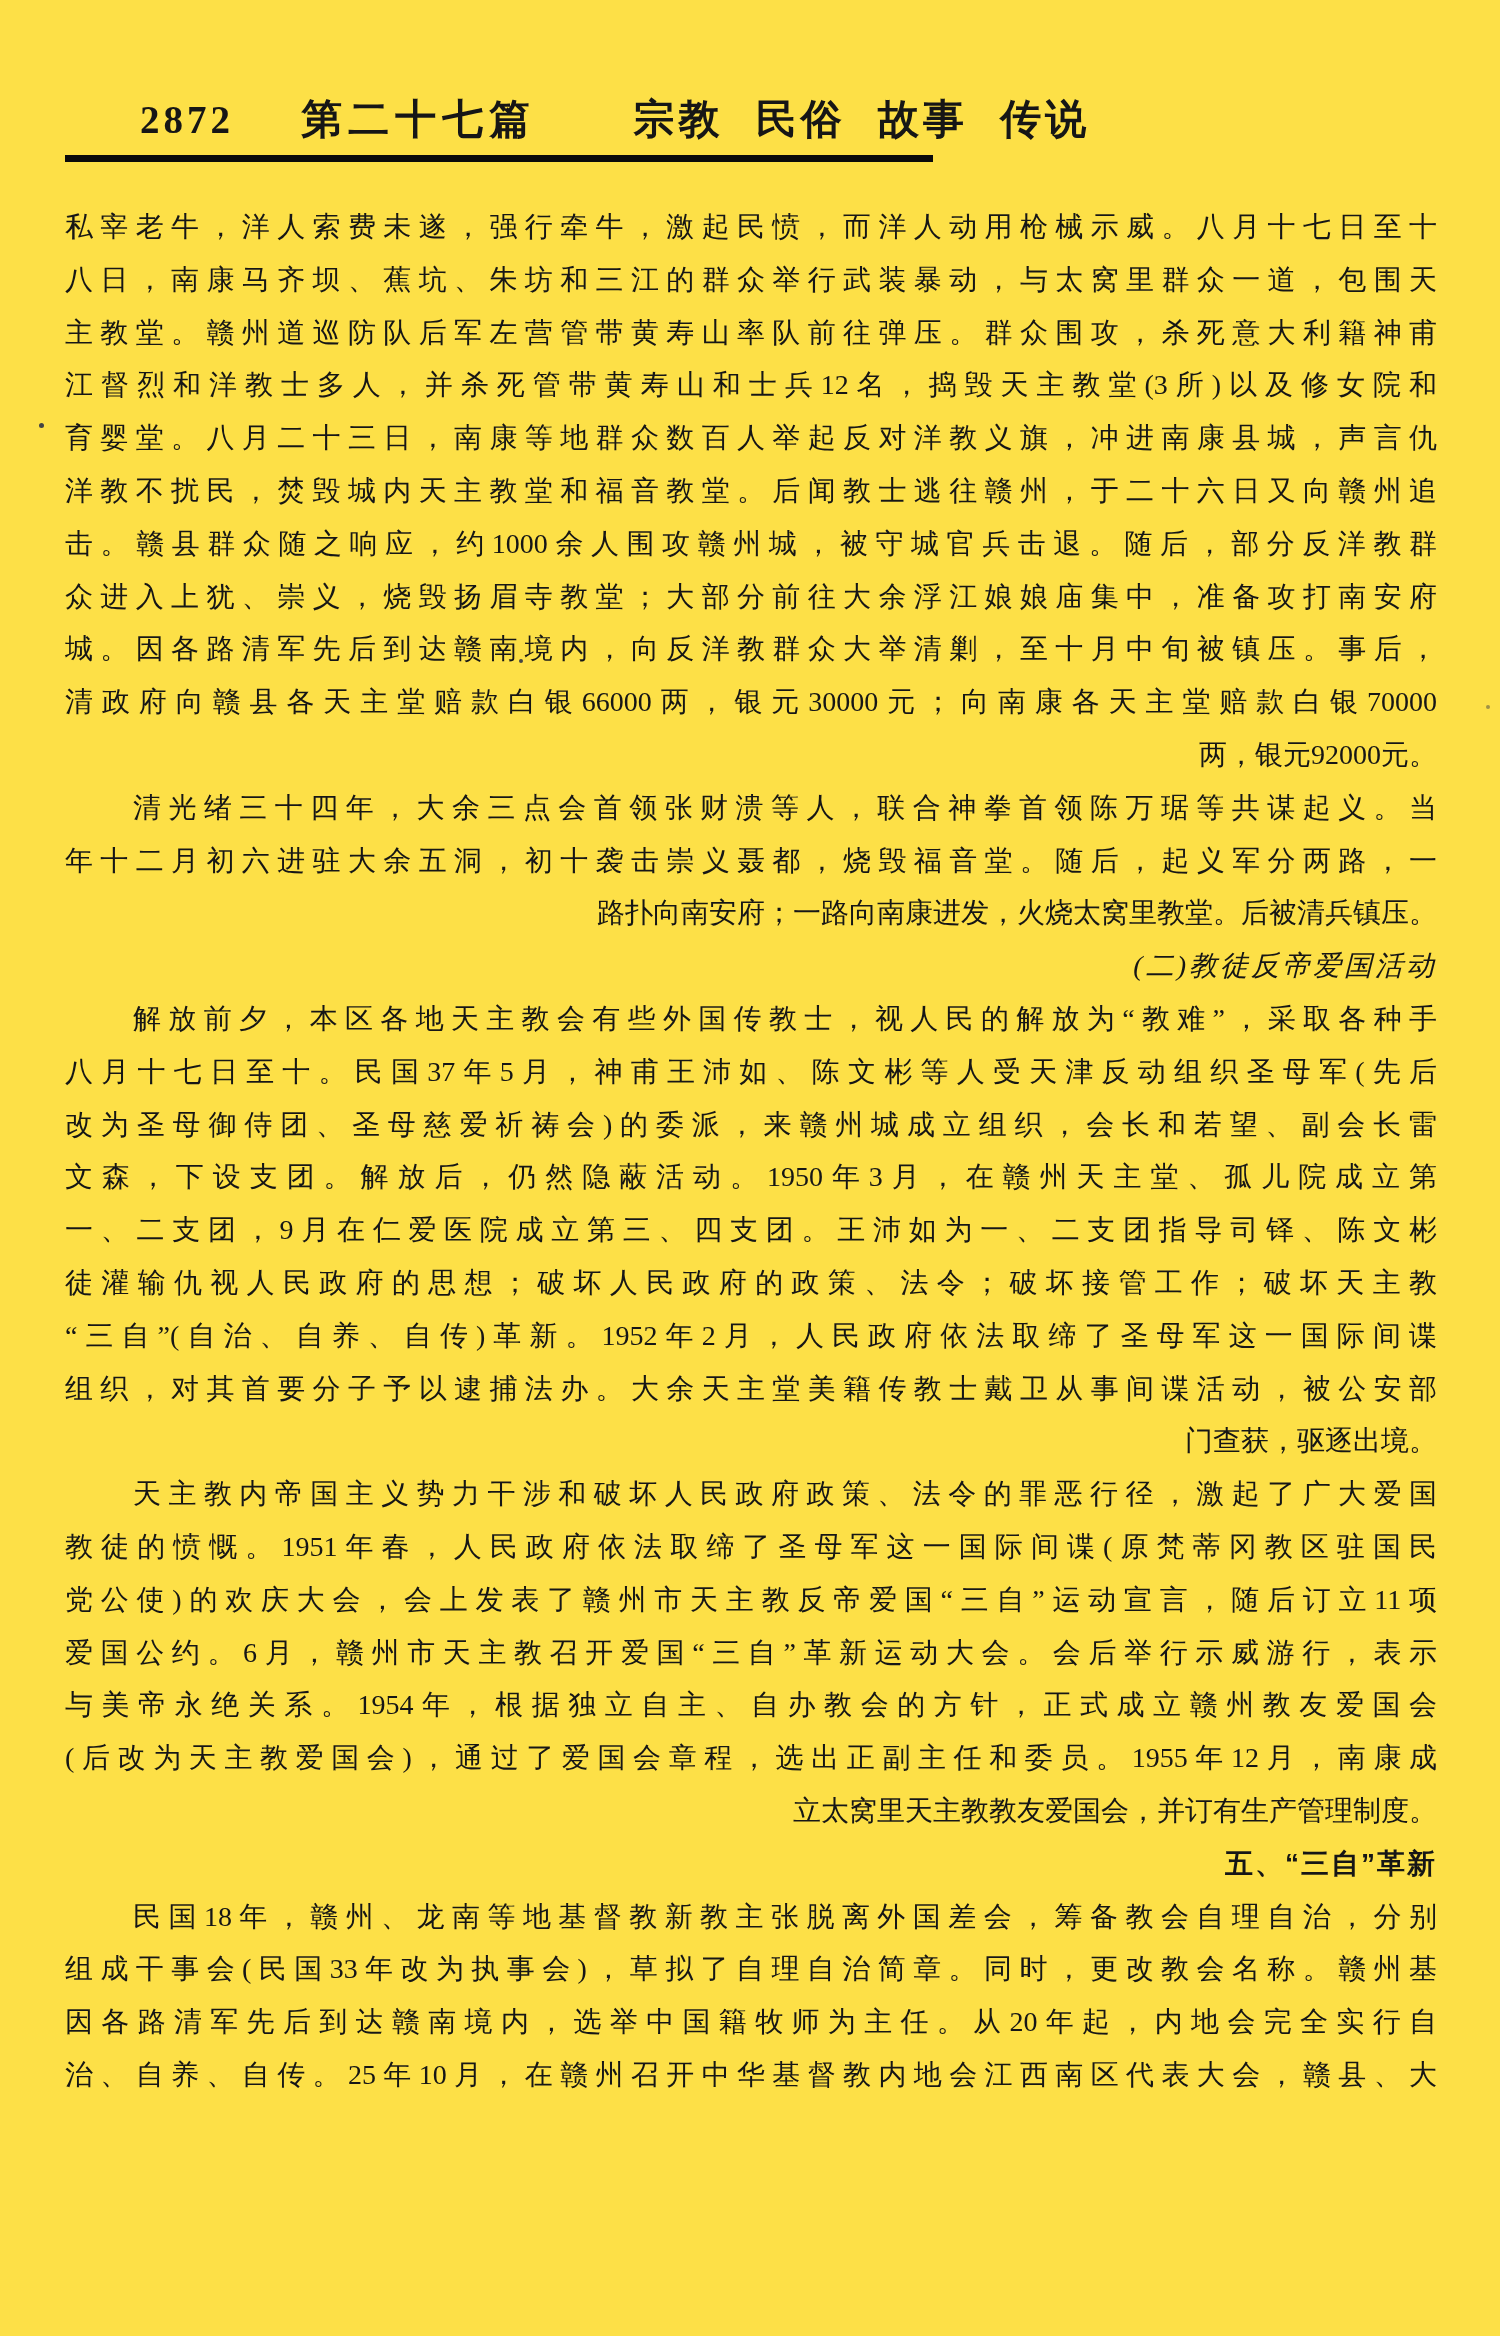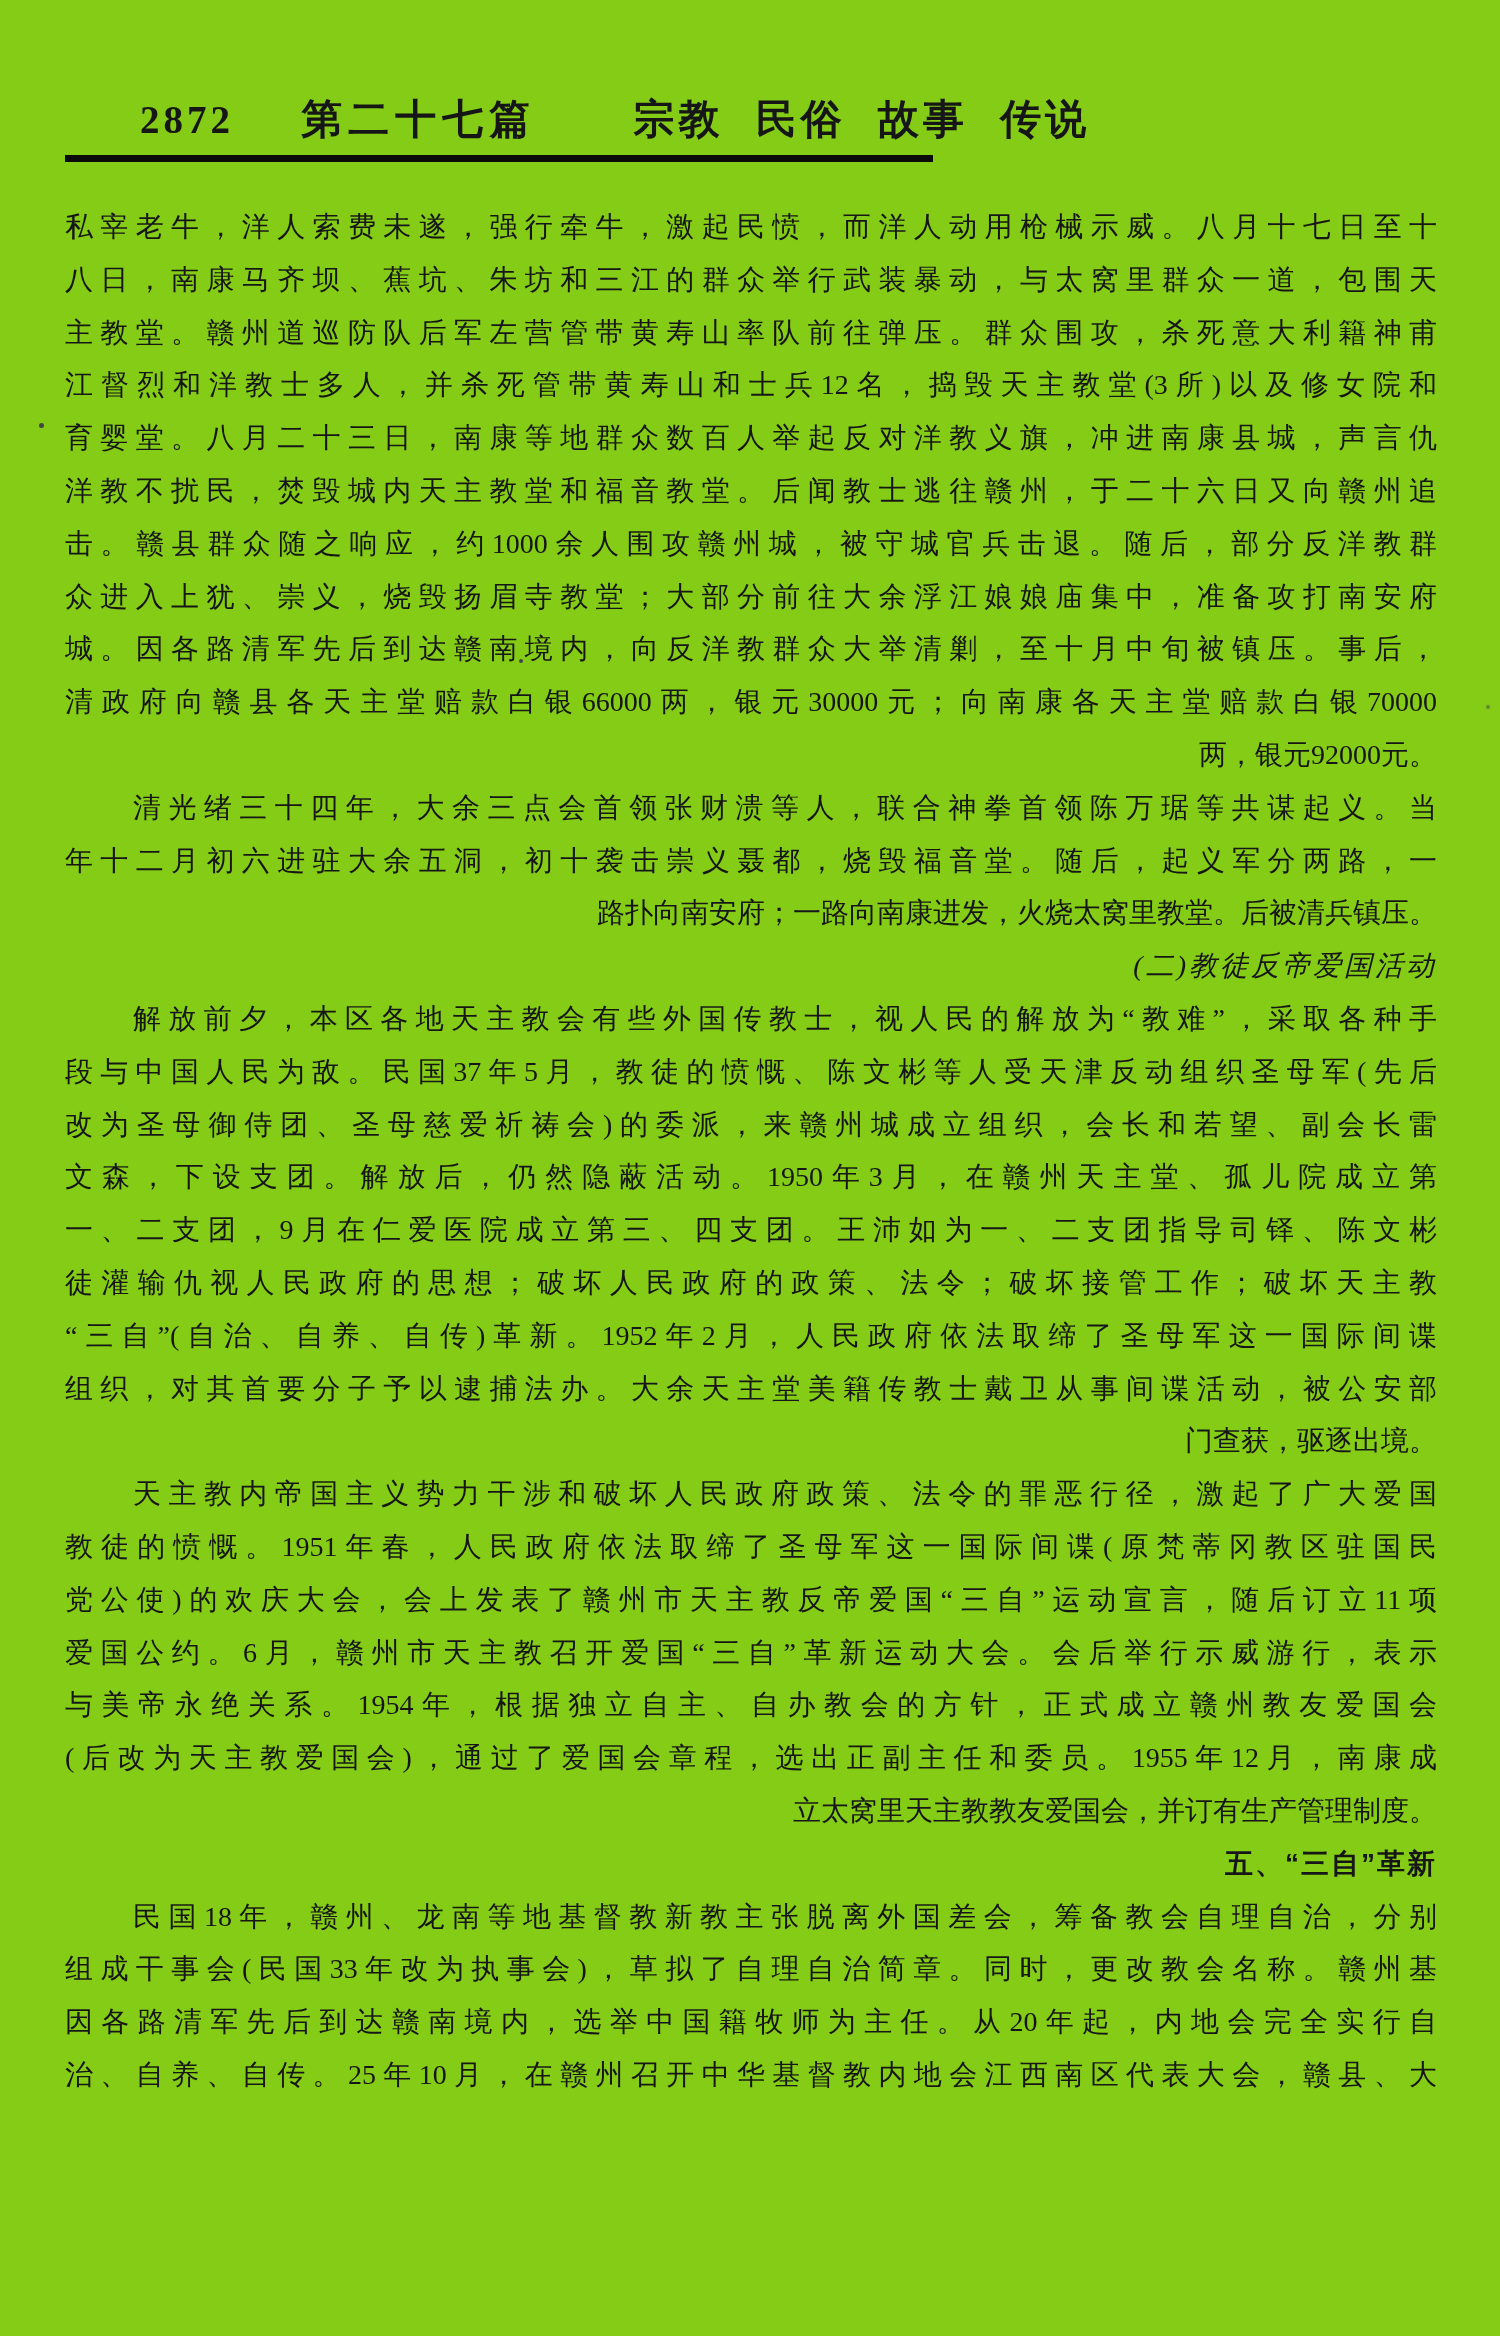--- a/index.html
+++ b/index.html
@@ -4,21 +4,21 @@
 <style>
   html, body {
     margin: 0;
     padding: 0;
     background: #ffffff;
   }
   .page {
     position: relative;
     width: 1500px;
     height: 2336px;
-    background: #84cc16;
+    background: #fde047;
     overflow: hidden;
     font-family: "Liberation Serif", "DejaVu Serif", serif;
     color: #161616;
   }
   
   .header {
     position: absolute;
     top: 92px;
     left: 140px;
     width: 1300px;
@@ -116,21 +116,21 @@
       <div class="line">击。赣县群众随之响应，约1000余人围攻赣州城，被守城官兵击退。随后，部分反洋教群</div>
       <div class="line">众进入上犹、崇义，烧毁扬眉寺教堂；大部分前往大余浮江娘娘庙集中，准备攻打南安府</div>
       <div class="line">城。因各路清军先后到达赣南境内，向反洋教群众大举清剿，至十月中旬被镇压。事后，</div>
       <div class="line">清政府向赣县各天主堂赔款白银66000两，银元30000元；向南康各天主堂赔款白银70000</div>
       <div class="line no-fill">两，银元92000元。</div>
       <div class="line indent">清光绪三十四年，大余三点会首领张财溃等人，联合神拳首领陈万琚等共谋起义。当</div>
       <div class="line">年十二月初六进驻大余五洞，初十袭击崇义聂都，烧毁福音堂。随后，起义军分两路，一</div>
       <div class="line no-fill">路扑向南安府；一路向南康进发，火烧太窝里教堂。后被清兵镇压。</div>
       <div class="line indent no-fill kai">(二)教徒反帝爱国活动</div>
       <div class="line indent">解放前夕，本区各地天主教会有些外国传教士，视人民的解放为“教难”，采取各种手</div>
-      <div class="line">段与中国人民为敌。民国37年5月，教徒的愤慨、陈文彬等人受天津反动组织圣母军(先后</div>
+      <div class="line">八月十七日至十。民国37年5月，神甫王沛如、陈文彬等人受天津反动组织圣母军(先后</div>
       <div class="line">改为圣母御侍团、圣母慈爱祈祷会)的委派，来赣州城成立组织，会长和若望、副会长雷</div>
       <div class="line">文森，下设支团。解放后，仍然隐蔽活动。1950年3月，在赣州天主堂、孤儿院成立第</div>
       <div class="line">一、二支团，9月在仁爱医院成立第三、四支团。王沛如为一、二支团指导司铎、陈文彬</div>
       <div class="line">徒灌输仇视人民政府的思想；破坏人民政府的政策、法令；破坏接管工作；破坏天主教</div>
       <div class="line">“三自”(自治、自养、自传)革新。1952年2月，人民政府依法取缔了圣母军这一国际间谍</div>
       <div class="line">组织，对其首要分子予以逮捕法办。大余天主堂美籍传教士戴卫从事间谍活动，被公安部</div>
       <div class="line no-fill">门查获，驱逐出境。</div>
       <div class="line indent">天主教内帝国主义势力干涉和破坏人民政府政策、法令的罪恶行径，激起了广大爱国</div>
       <div class="line">教徒的愤慨。1951年春，人民政府依法取缔了圣母军这一国际间谍(原梵蒂冈教区驻国民</div>
       <div class="line">党公使)的欢庆大会，会上发表了赣州市天主教反帝爱国“三自”运动宣言，随后订立11项</div>

